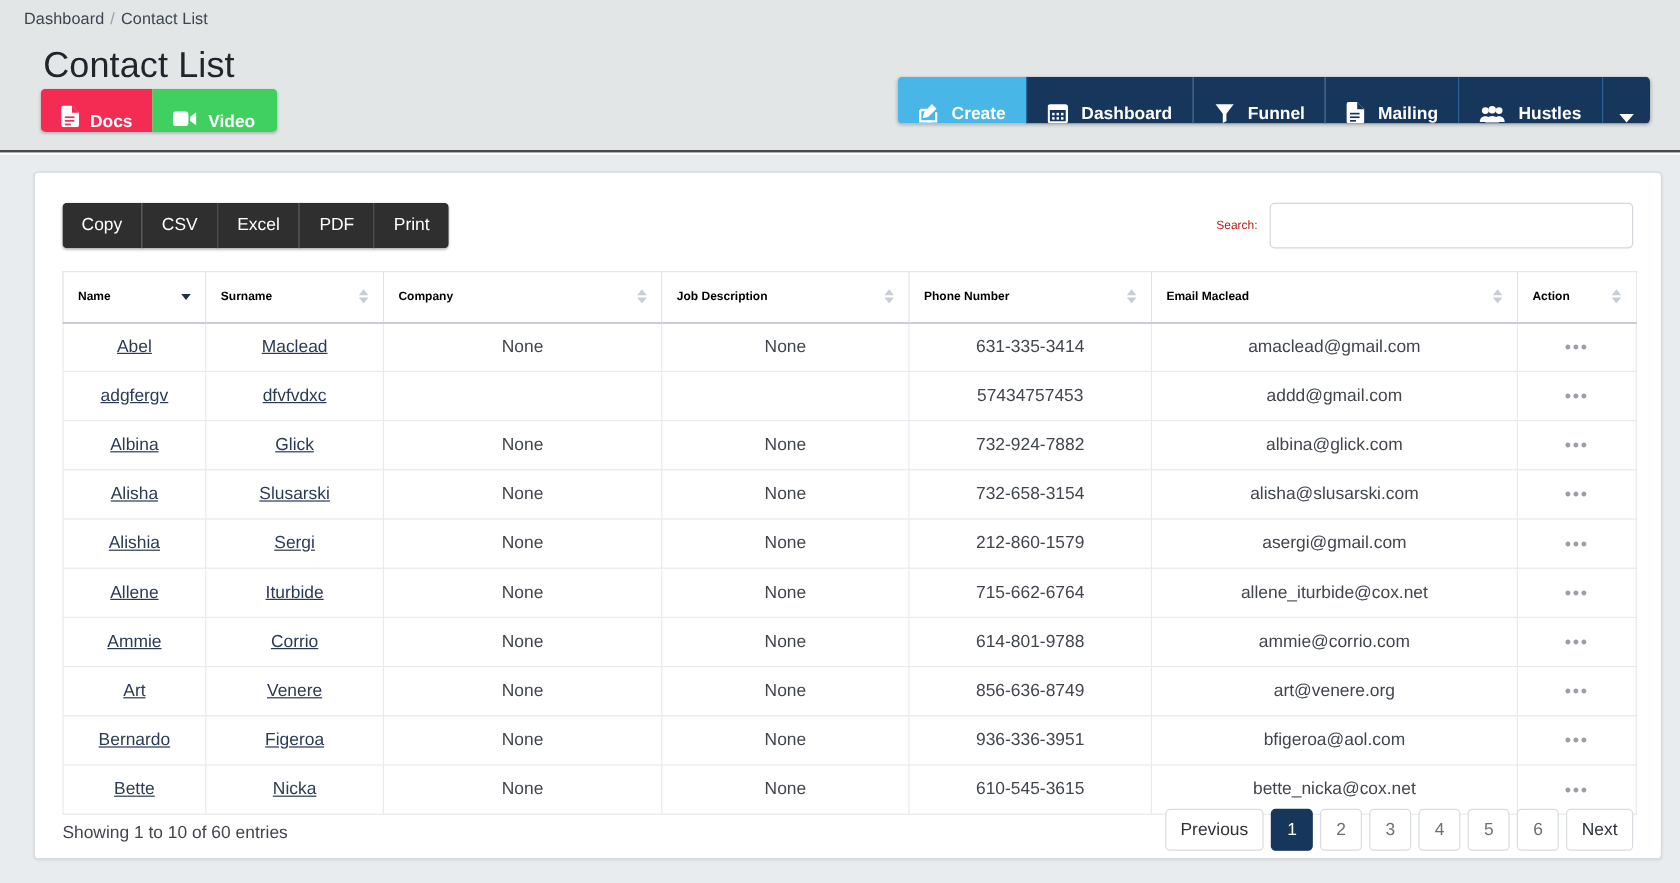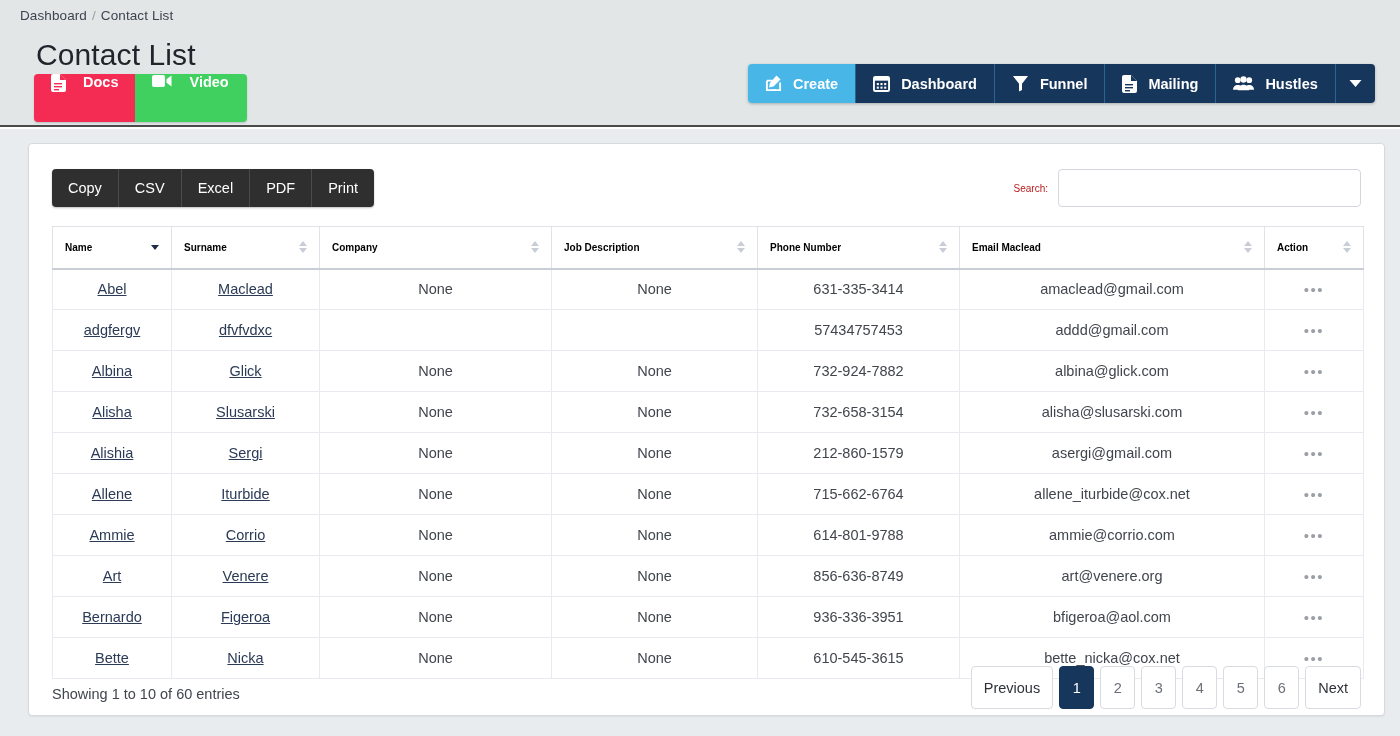--- a/index.html
+++ b/index.html
@@ -31,37 +31,37 @@
     font-size: 30px; font-weight: 400; color: #21252b;
     letter-spacing: .1px; line-height: 38px;
   }
 
   .helpbtns {
     position: absolute; left: 34px; top: 74px;
     display: flex; border-radius: 4px; overflow: hidden;
     box-shadow: 0 1px 2px rgba(0,0,0,.18);
   }
   .helpbtn {
-    display: flex; align-items: flex-start; gap: 17px;
-    height: 48px; padding: 0 17px;
+    display: flex; align-items: flex-end; gap: 9px;
+    height: 36px; padding: 0 17px;
     font-size: 14.5px; font-weight: bold; color: #fff;
     cursor: pointer; user-select: none;
   }
   .helpbtn.docs { background: #f42b52; }
   .helpbtn.video { background: #3fd05f; padding-right: 18px; }
 
   
   .navgroup {
     position: absolute; left: 748px; top: 64px;
     display: flex; height: 39px;
     border-radius: 4px; overflow: hidden;
     box-shadow: 0 1px 3px rgba(0,0,0,.25);
   }
   .navbtn {
-    display: flex; align-items: center; gap: 11px;
+    display: flex; align-items: flex-end; gap: 11px;
     padding: 0 17px; height: 39px;
     background: #17365c; color: #ffffff;
     font-size: 14.5px; font-weight: bold;
     border-left: 1px solid #2a6496;
     cursor: pointer; user-select: none; white-space: nowrap;
   }
   .navbtn:first-child { border-left: none; }
   .navbtn.active { background: #49b6e8; }
   .navbtn.caret { padding: 0 13px; }
   .navbtn svg { display: block; }
@@ -155,21 +155,21 @@
   
   .tfoot-info {
     position: absolute; left: 23px; bottom: 13px;
     font-size: 14.5px; color: #41454c;
   }
   .pager {
     position: absolute; right: 23px; bottom: 6px;
     display: flex; gap: 6px;
   }
   .pagebtn {
-    min-width: 35px; height: 43px; padding: 0 12px;
+    min-width: 35px; height: 35px; padding: 0 12px;
     display: flex; align-items: center; justify-content: center;
     border: 1px solid #d8dce1; border-radius: 4px;
     background: #ffffff; color: #6b7078;
     font-size: 14.5px; cursor: pointer; user-select: none;
   }
   .pagebtn.edge { color: #2f3338; }
   .pagebtn.active {
     background: #17365c; border-color: #17365c; color: #ffffff;
   }
 </style>

